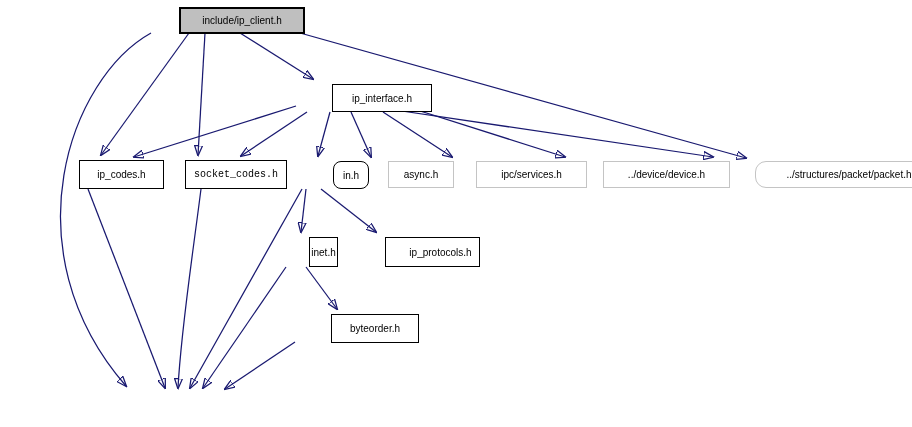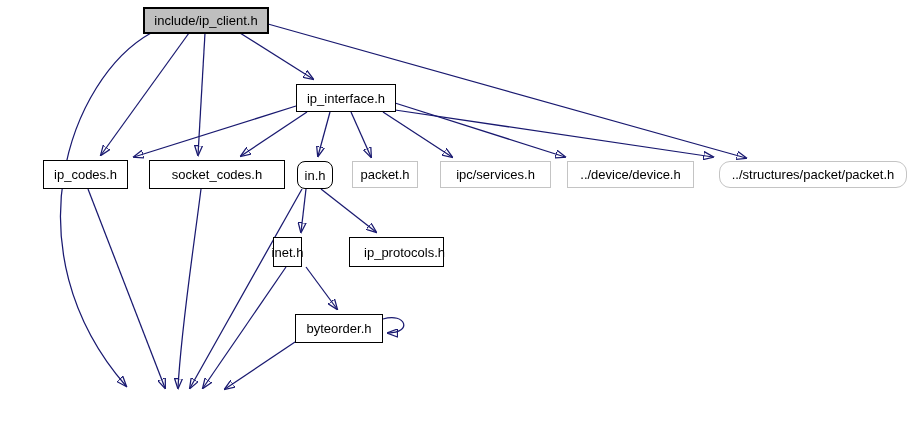--- a/index.html
+++ b/index.html
@@ -25,25 +25,26 @@
     fill: none;
     stroke: #191970;
     stroke-width: 1.25;
   }
   .node {
     position: absolute;
     box-sizing: border-box;
     display: flex;
     align-items: center;
     justify-content: center;
-    font-size: 13px;
+    font-size: 10px;
     color: #000000;
     background: #ffffff;
     border: 1.5px solid #000000;
     white-space: nowrap;
+    margin-left: 36px;
   }
   .node.root {
     background: #bfbfbf;
     border: 2px solid #000000;
   }
   .node.external {
     border: 1.2px solid #c4c4c4;
   }
 </style>
 </head>
@@ -79,25 +80,25 @@
     <path d="M295,342 L225,389" marker-end="url(#arrow)"></path>
     <path d="M383,319 C406,312 413,333 388,333" marker-end="url(#arrow)"></path>
   </svg>
 
   <div class="node root" style="left:143px; top:7px;  width:126px; height:27px;">include/ip_client.h</div>
 
   <div class="node" style="left:296px; top:84px; width:100px; height:28px;">ip_interface.h</div>
 
   <div class="node" style="left:43px;  top:160px; width:85px;  height:29px;">ip_codes.h</div>
 
-  <div class="node" style="left:149px; top:160px; width:136px; height:29px;">socket_codes.h</div>
+  <div class="node" style="left:149px; top:160px; width:102px; height:29px;font-family:Liberation Mono, monospace;">socket_codes.h</div>
 
   <div class="node" style="left:297px; top:161px; width:36px;  height:28px;border-radius:8px;">in.h</div>
 
-  <div class="node external" style="left:352px; top:161px; width:66px;  height:27px;">packet.h</div>
+  <div class="node external" style="left:352px; top:161px; width:66px;  height:27px;">async.h</div>
 
   <div class="node external" style="left:440px; top:161px; width:111px; height:27px;">ipc/services.h</div>
 
   <div class="node external" style="left:567px; top:161px; width:127px; height:27px;">../device/device.h</div>
 
   <div class="node external" style="left:719px; top:161px; width:188px; height:27px;border-radius:11px;">../structures/packet/packet.h</div>
 
   <div class="node" style="left:273px; top:237px; width:29px;  height:30px;">inet.h</div>
 
   <div class="node" style="left:349px; top:237px; width:95px;  height:30px;padding-left:16px;">ip_protocols.h</div>

